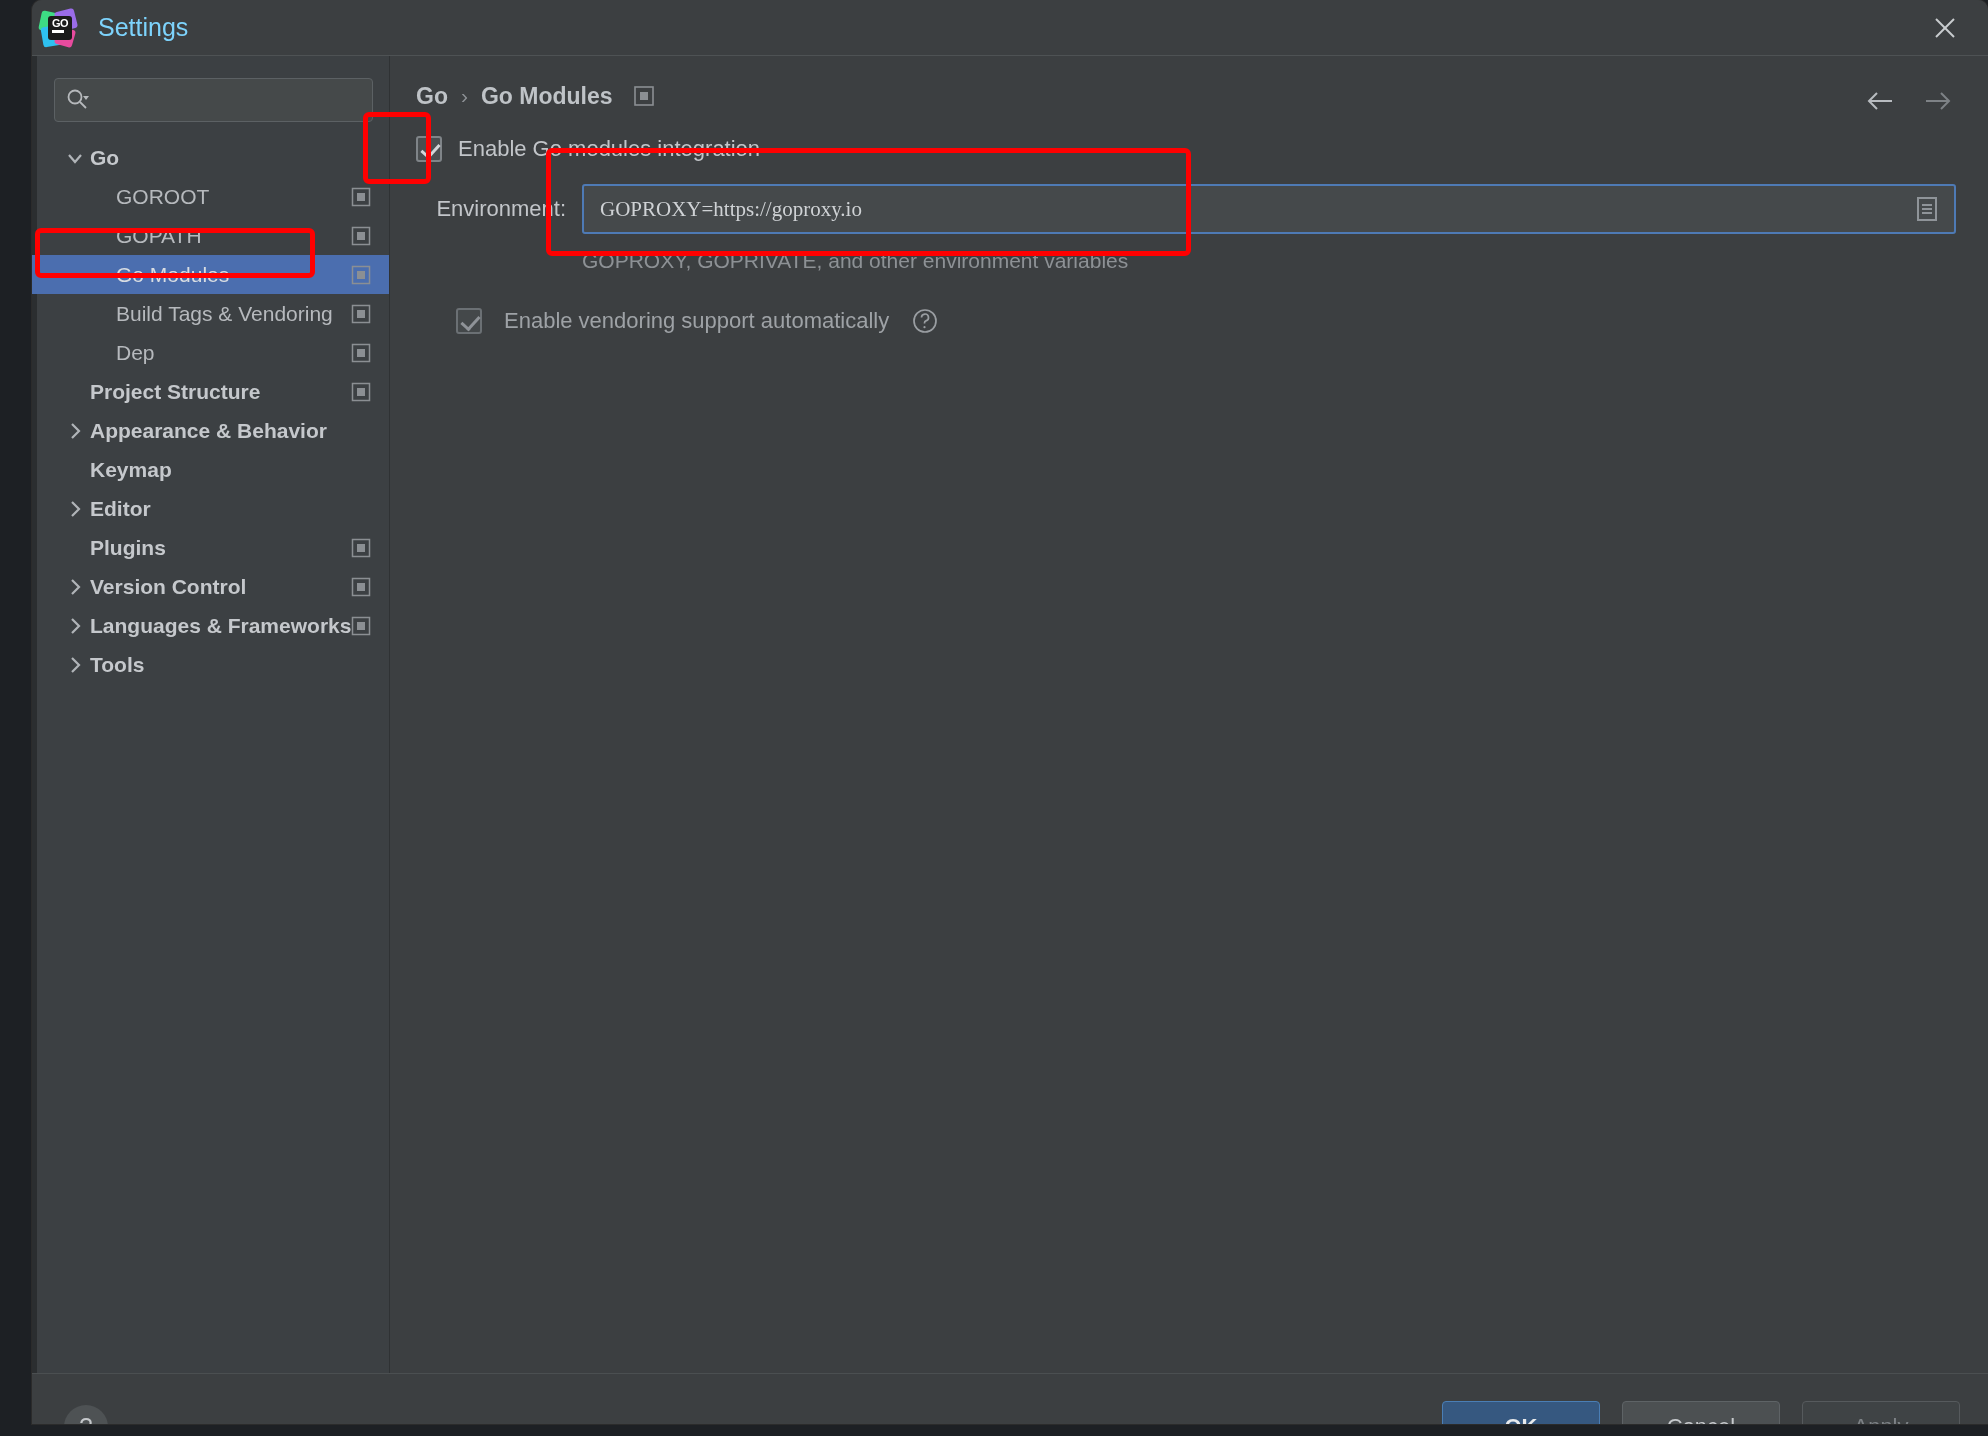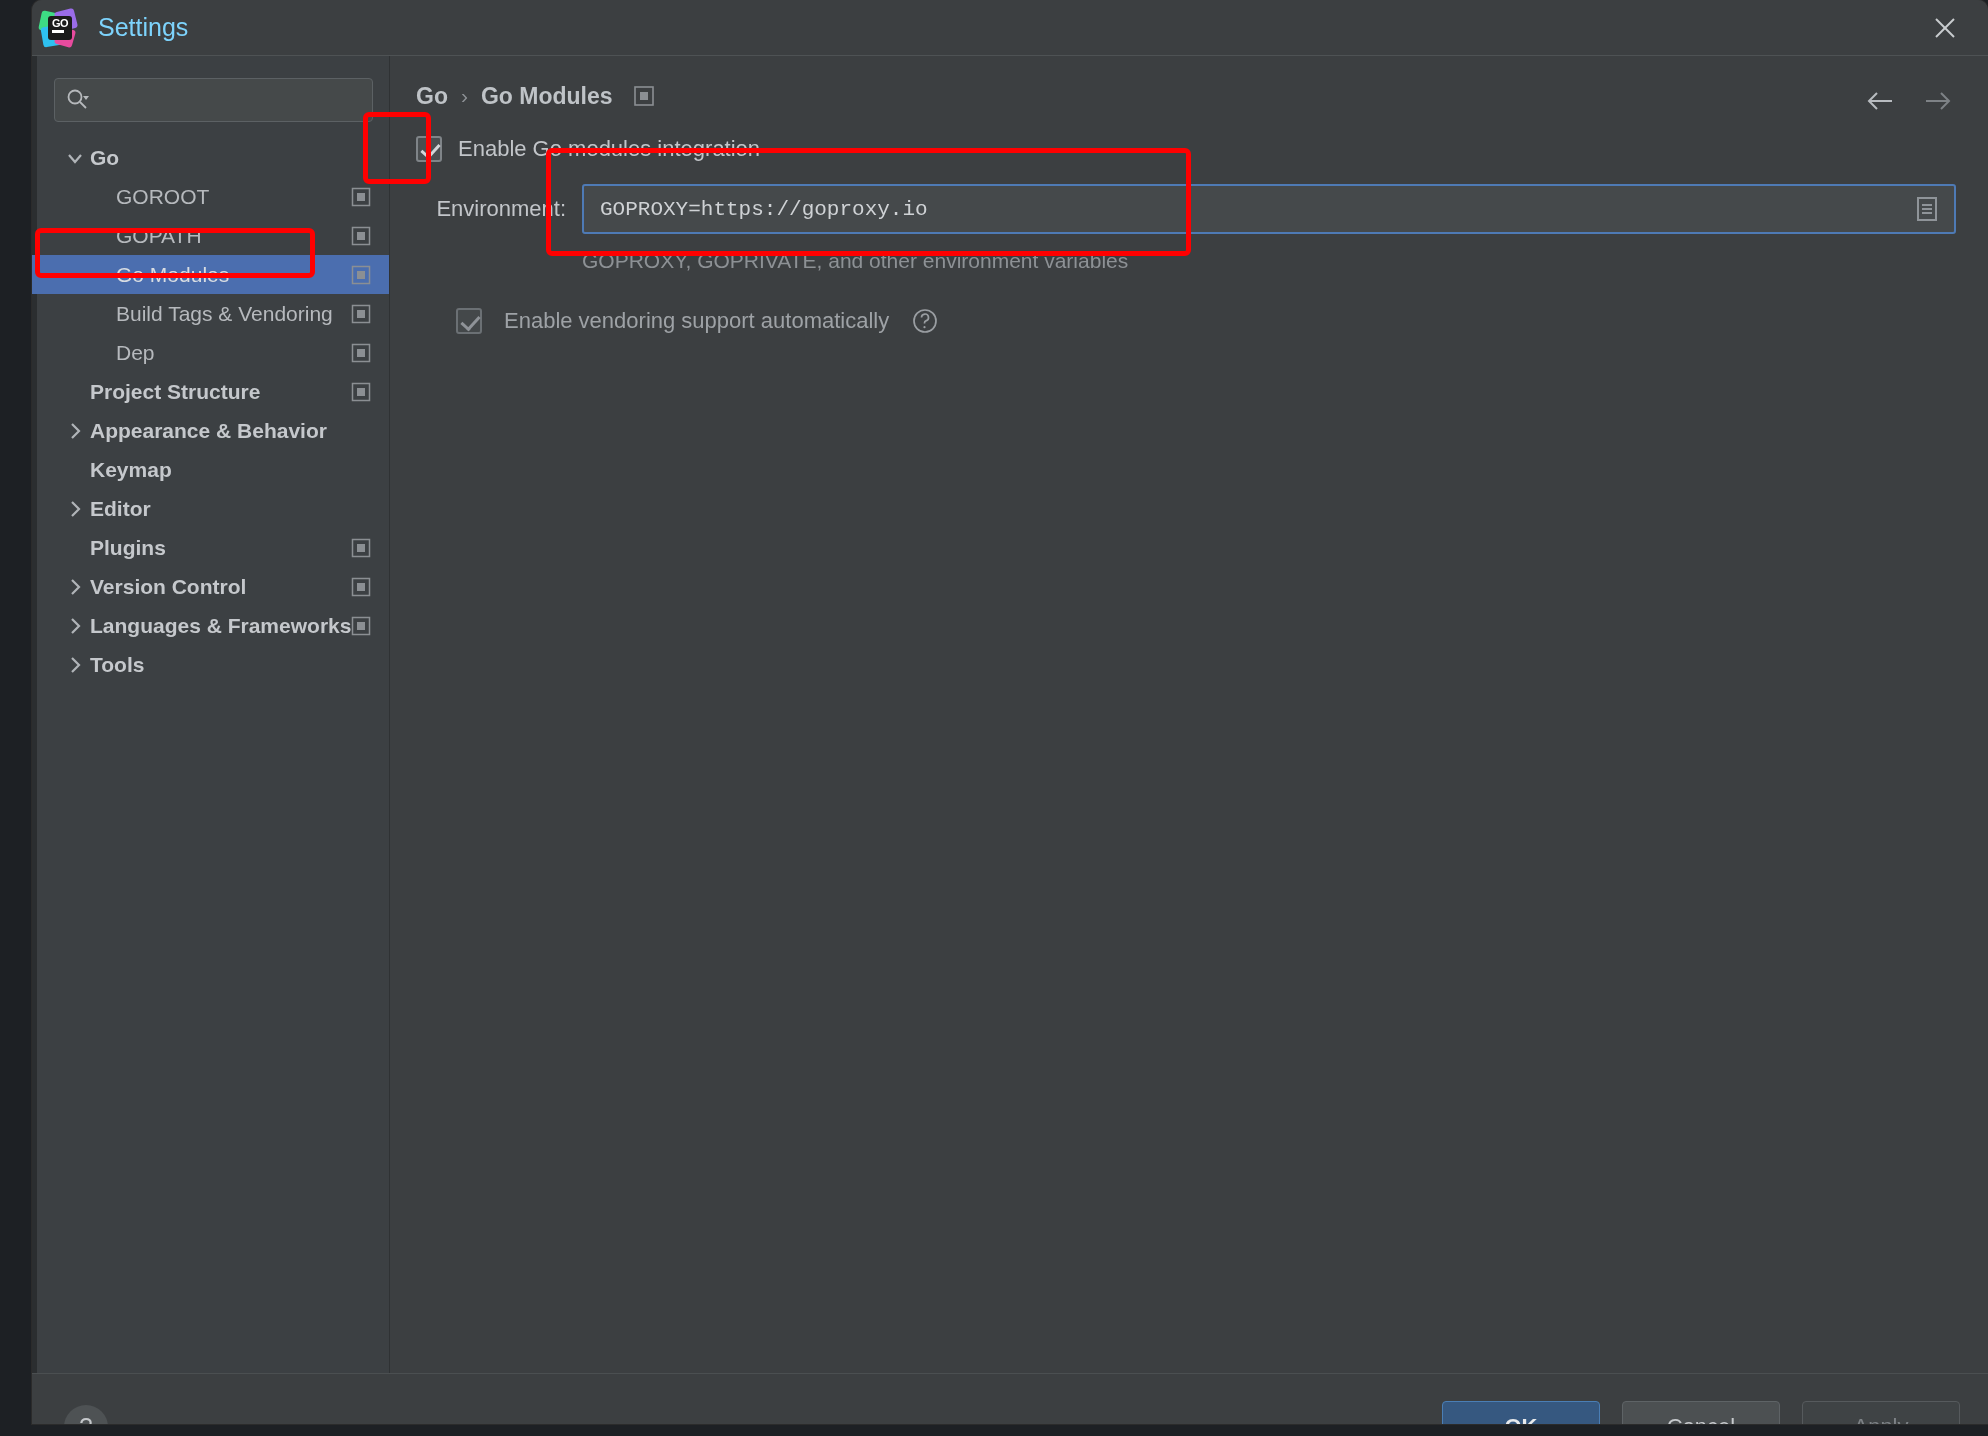--- a/index.html
+++ b/index.html
@@ -234,21 +234,21 @@
     display: flex;
     align-items: center;
     padding: 0 14px;
   }
   .env-input {
     flex: 1;
     background: transparent;
     border: 0; outline: none;
     color: #cfd2d5;
     font-size: 21px;
-    font-family: Liberation Mono, monospace;
+    font-family: Liberation Serif, serif;
   }
   .env-browse {
     width: 26px; height: 28px;
     color: #8f9499;
     flex: 0 0 auto;
     cursor: pointer;
   }
   .env-hint {
     margin-left: 166px;
     margin-top: 15px;

